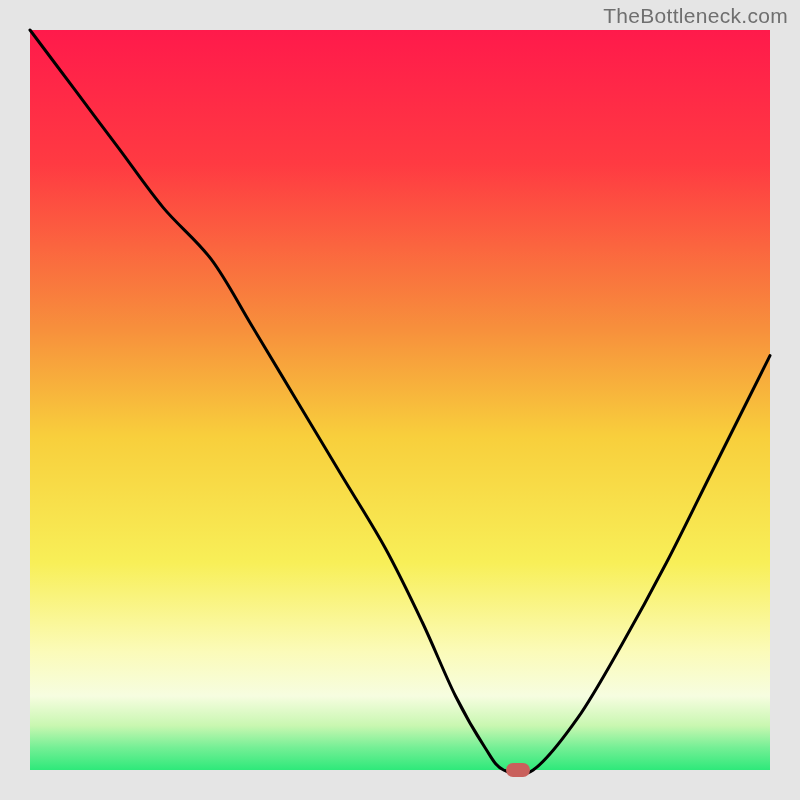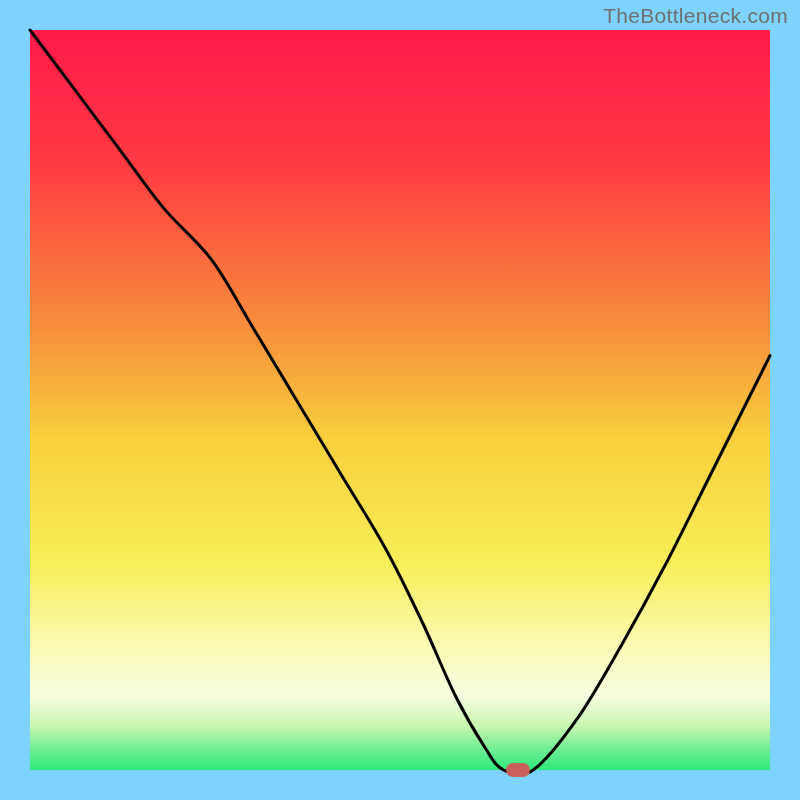--- a/index.html
+++ b/index.html
@@ -8,21 +8,21 @@
     width: 800px;
     height: 800px;
     background: #000;
     overflow: hidden;
     font-family: Arial, Helvetica, sans-serif;
   }
   .frame {
     position: relative;
     width: 800px;
     height: 800px;
-    background: #7dd3fc;
+    background: #e5e5e5;
   }
   .watermark {
     position: absolute;
     top: 4px;
     right: 12px;
     color: #6f6f6f;
     font-size: 21px;
     font-weight: 500;
     letter-spacing: 0.3px;
     z-index: 10;

